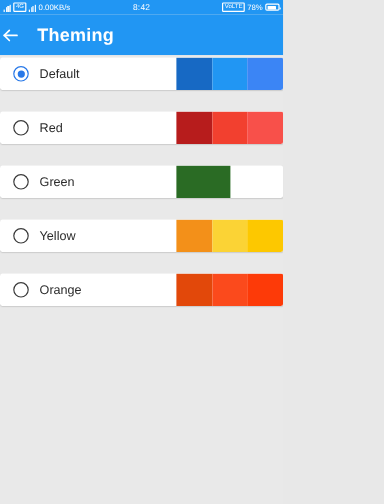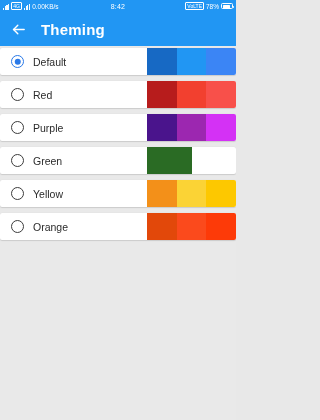--- a/index.html
+++ b/index.html
@@ -38,33 +38,33 @@
   }
   .batt::after{
     content:""; position:absolute; right:-2px; top:1.5px;
     width:1.2px; height:2.5px; background:#ffffff; border-radius:0 1px 1px 0;
   }
   .batt i{ position:absolute; left:.5px; top:.5px; bottom:.5px; width:77%; background:#ffffff; border-radius:.5px; }
 
   
   .toolbar{
     height:34px; background:#2196f3; display:flex; align-items:center;
-    padding-left:10px; gap:14px;
+    gap:14px;
   }
   .back-btn{ width:17px; height:17px; display:flex; align-items:center; justify-content:center; cursor:pointer; }
   .back-btn svg{ display:block; }
   .title{ color:#ffffff; font-size:15px; font-weight:bold; letter-spacing:.2px; }
 
   
   .list{
     height:374px; background:#e9e9e9; overflow:hidden;
     padding-top:2px;
   }
   .row{
-    position:relative; height:27px; margin:0 0 6px 0;
+    position:relative; height:27px; margin:0 0 18px 0;
     background:#ffffff; border-radius:2px;
     display:flex; align-items:center;
     box-shadow:0 .5px 1px rgba(0,0,0,.13);
     cursor:pointer; overflow:hidden;
   }
   .radio{
     width:13px; height:13px; border-radius:50%;
     border:1.6px solid #3c3c3c; margin-left:11px;
     flex:0 0 auto; position:relative; background:transparent;
   }
@@ -138,29 +138,20 @@
       <div class="radio"></div>
       <div class="row-label">Red</div>
       <div class="swatches">
         <span style="background: rgb(183, 28, 28);"></span>
         <span style="background: rgb(242, 64, 47);"></span>
         <span style="background: rgb(248, 80, 74);"></span>
       </div>
     </div>
     <div class="row">
       <div class="radio"></div>
-      <div class="row-label">Purple</div>
-      <div class="swatches">
-        <span style="background: rgb(74, 20, 140);"></span>
-        <span style="background: rgb(156, 39, 176);"></span>
-        <span style="background: rgb(212, 49, 245);"></span>
-      </div>
-    </div>
-    <div class="row">
-      <div class="radio"></div>
       <div class="row-label">Green</div>
       <div class="swatches">
         <span style="background: rgb(42, 107, 36);"></span>
         <span></span>
       </div>
     </div>
     <div class="row">
       <div class="radio"></div>
       <div class="row-label">Yellow</div>
       <div class="swatches">

